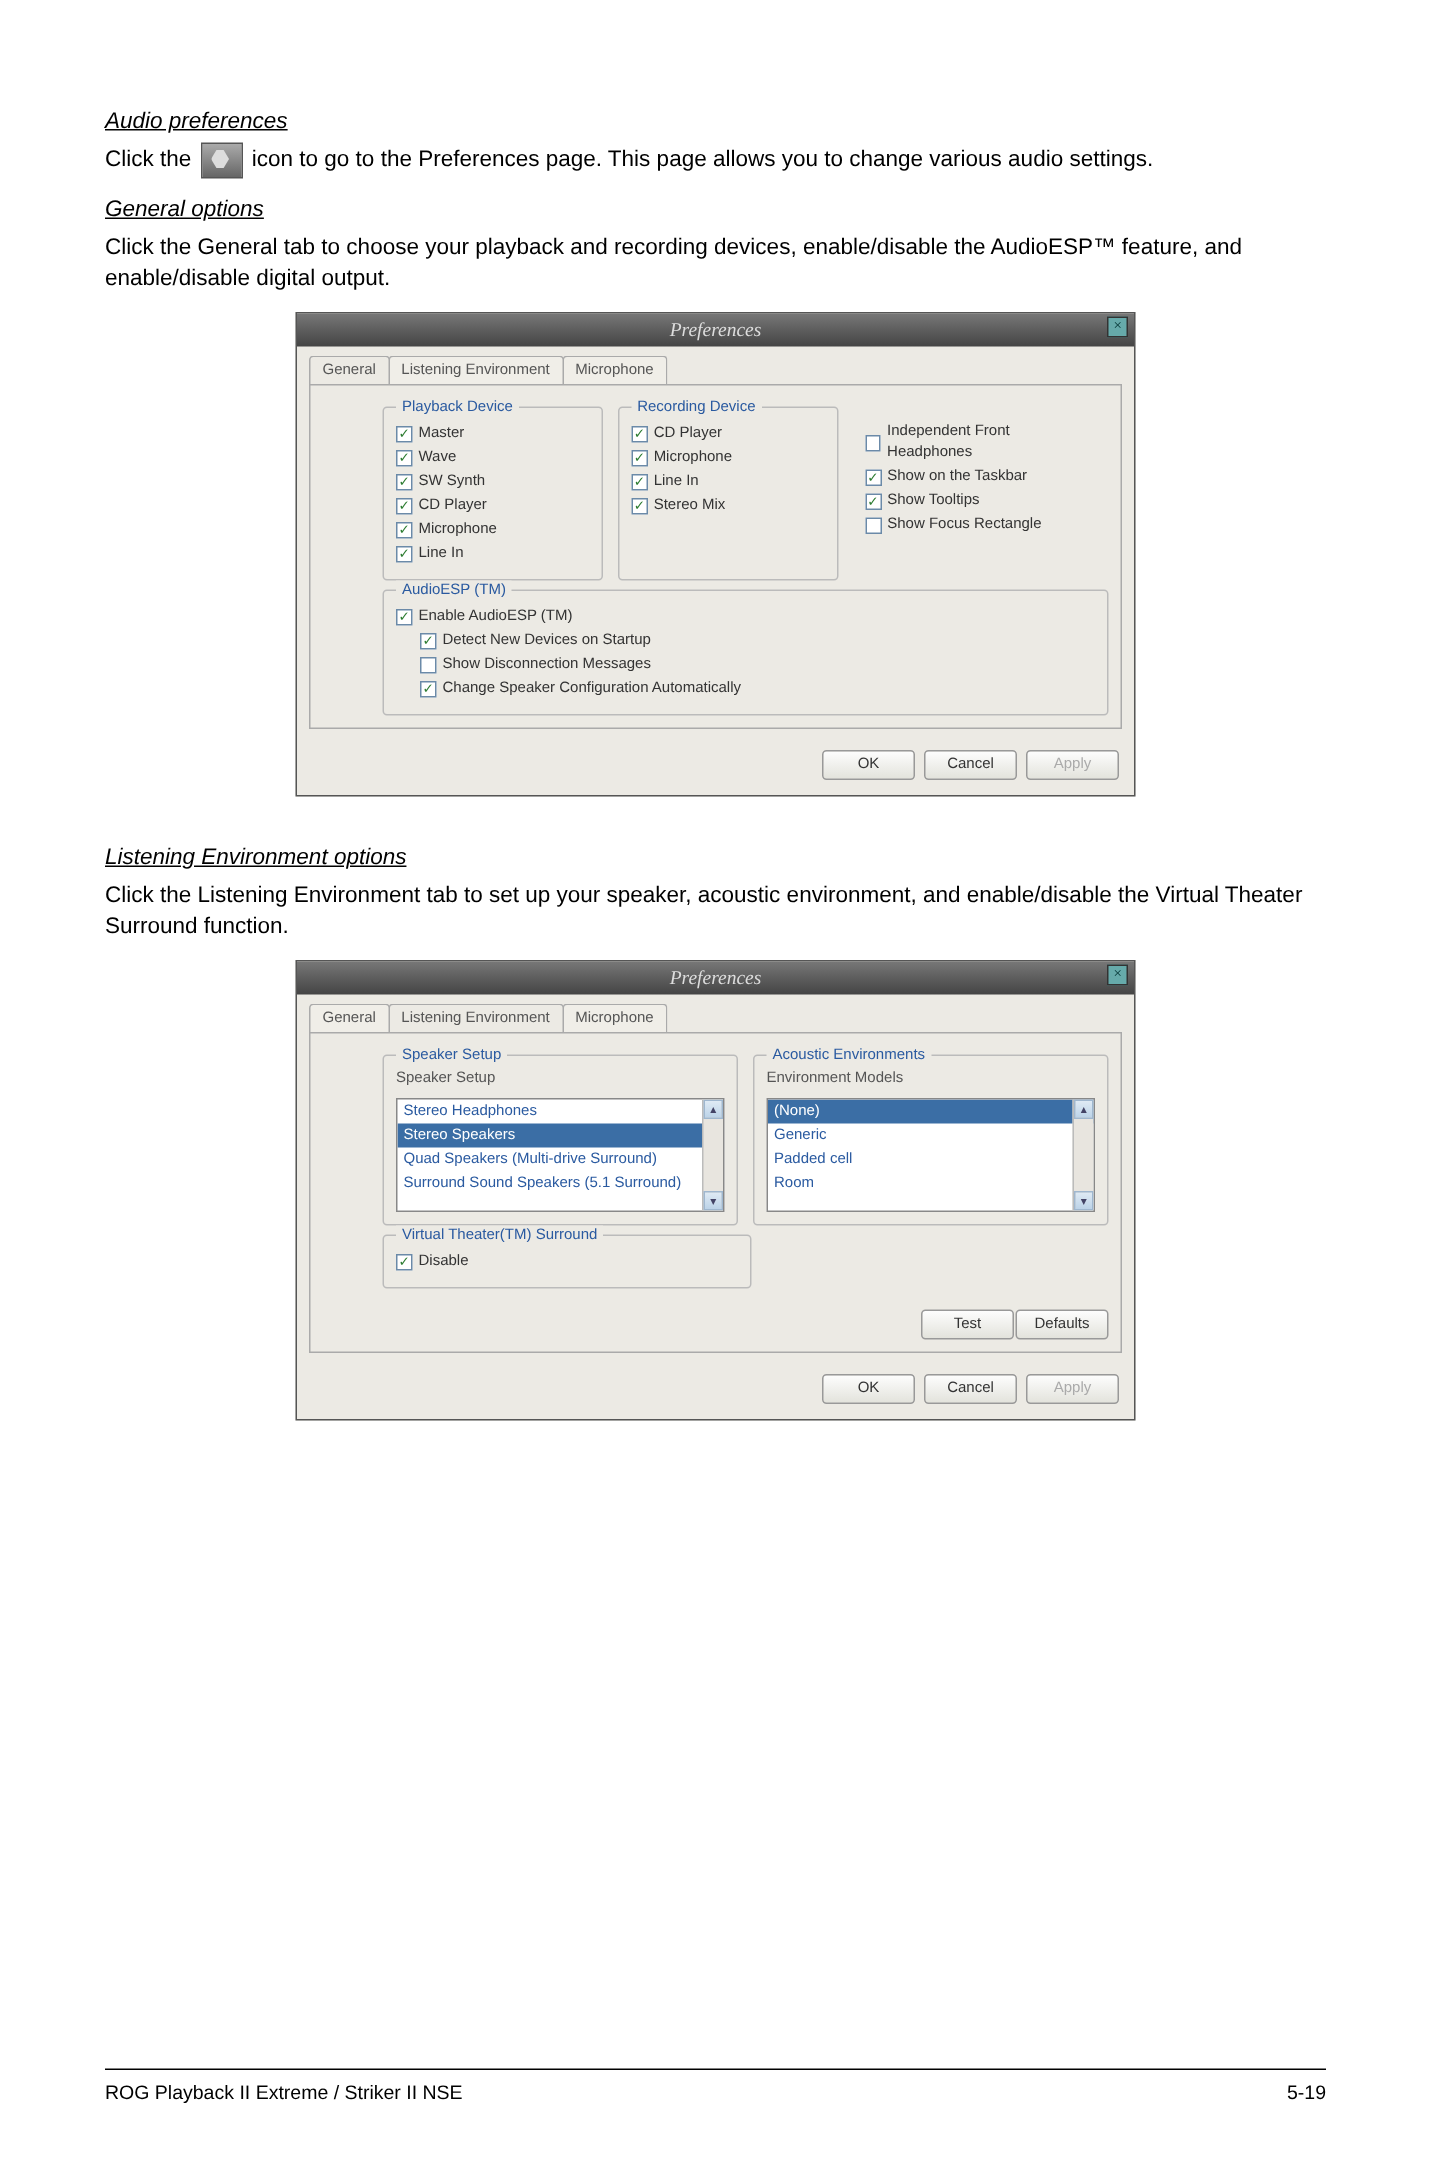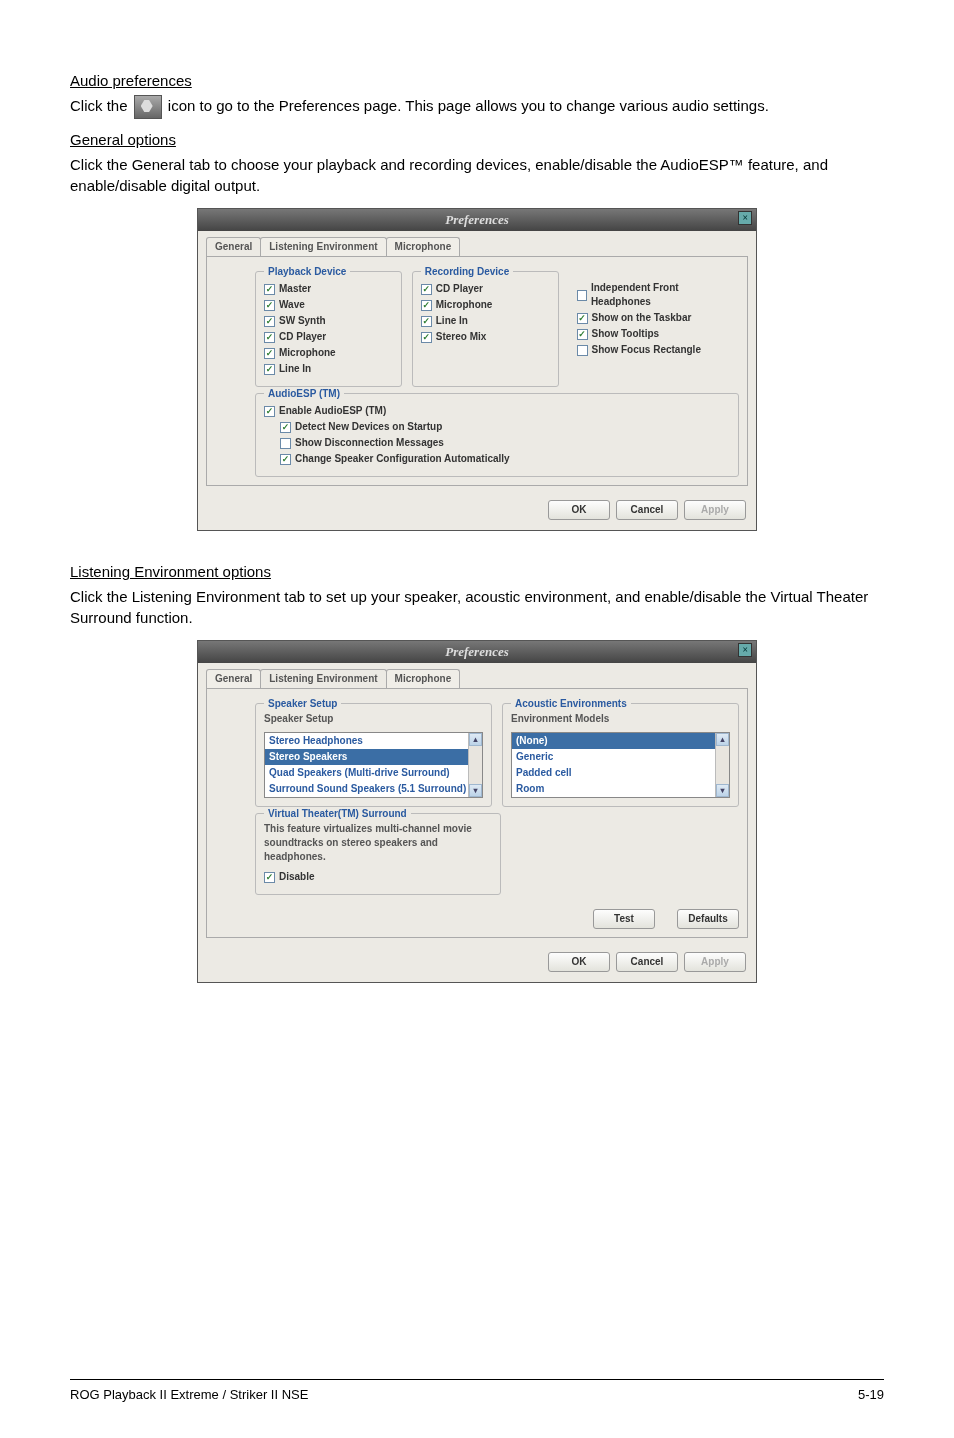--- a/index.html
+++ b/index.html
@@ -10,20 +10,21 @@
     margin: 0 auto;
     color: #000;
     font-size: 14px;
     line-height: 1.4;
     padding: 70px 70px 20px 70px;
     position: relative;
     min-height: 1438px;
   }
   .subheading {
     text-decoration: underline;
+    font-style: italic;
     font-size: 15px;
     margin-bottom: 4px;
   }
   .body-text {
     font-size: 15px;
     margin-bottom: 10px;
   }
   .prefs-icon {
     display: inline-block;
     width: 28px;
@@ -47,21 +48,20 @@
     justify-content: center;
     margin: 12px 0 30px 0;
   }
   .dialog {
     border: 1px solid #555;
     width: 560px;
     background: #eceae4;
     font-size: 10px;
     font-family: Tahoma, Arial, sans-serif;
     color: #333;
-    font-weight: bold;
   }
   .dialog-title {
     background: linear-gradient(#777, #444);
     color: #ddd;
     font-family: cursive;
     font-style: italic;
     font-size: 13px;
     text-align: center;
     padding: 2px 4px;
     position: relative;
@@ -155,21 +155,21 @@
     border: 1px solid #999;
     border-radius: 3px;
     font-size: 10px;
     text-align: center;
     color: #333;
   }
   .btn.disabled { color: #aaa; }
   .listbox {
     border: 1px solid #888;
     background: #fff;
-    height: 66px;
+    height: 76px;
     overflow: hidden;
     position: relative;
     font-size: 10px;
   }
   .listbox .opt {
     padding: 1px 4px;
     color: #2a5aa0;
   }
   .listbox .opt.sel {
     background: #3b6ea5;
@@ -374,29 +374,28 @@
             <div class="list-scroll">
               <div class="arrow">▴</div>
               <div class="arrow bottom">▾</div>
             </div>
           </div>
         </div>
       </div>
       <div class="row">
         <div class="group" style="flex:1">
           <span class="group-title">Virtual Theater(TM) Surround</span>
-          <div class="static-text">This feature virtualizes multi-channel movie soundtracks on stereo speakers and headphones.</div>
           <div class="chk">
               <span class="box">✓</span>
               <span>Disable</span>
             </div>
         </div>
         <div style="flex:1"></div>
       </div>
-      <div style="display:flex;justify-content:flex-end;gap:22px;margin-top:14px">
+      <div style="display:flex;justify-content:flex-end;gap:1px;margin-top:14px">
         <div class="btn">Test</div>
         <div class="btn">Defaults</div>
       </div>
     </div>
     <div class="dialog-buttons">
       <div class="btn">OK</div>
       <div class="btn">Cancel</div>
       <div class="btn disabled">Apply</div>
     </div>
   </div>

